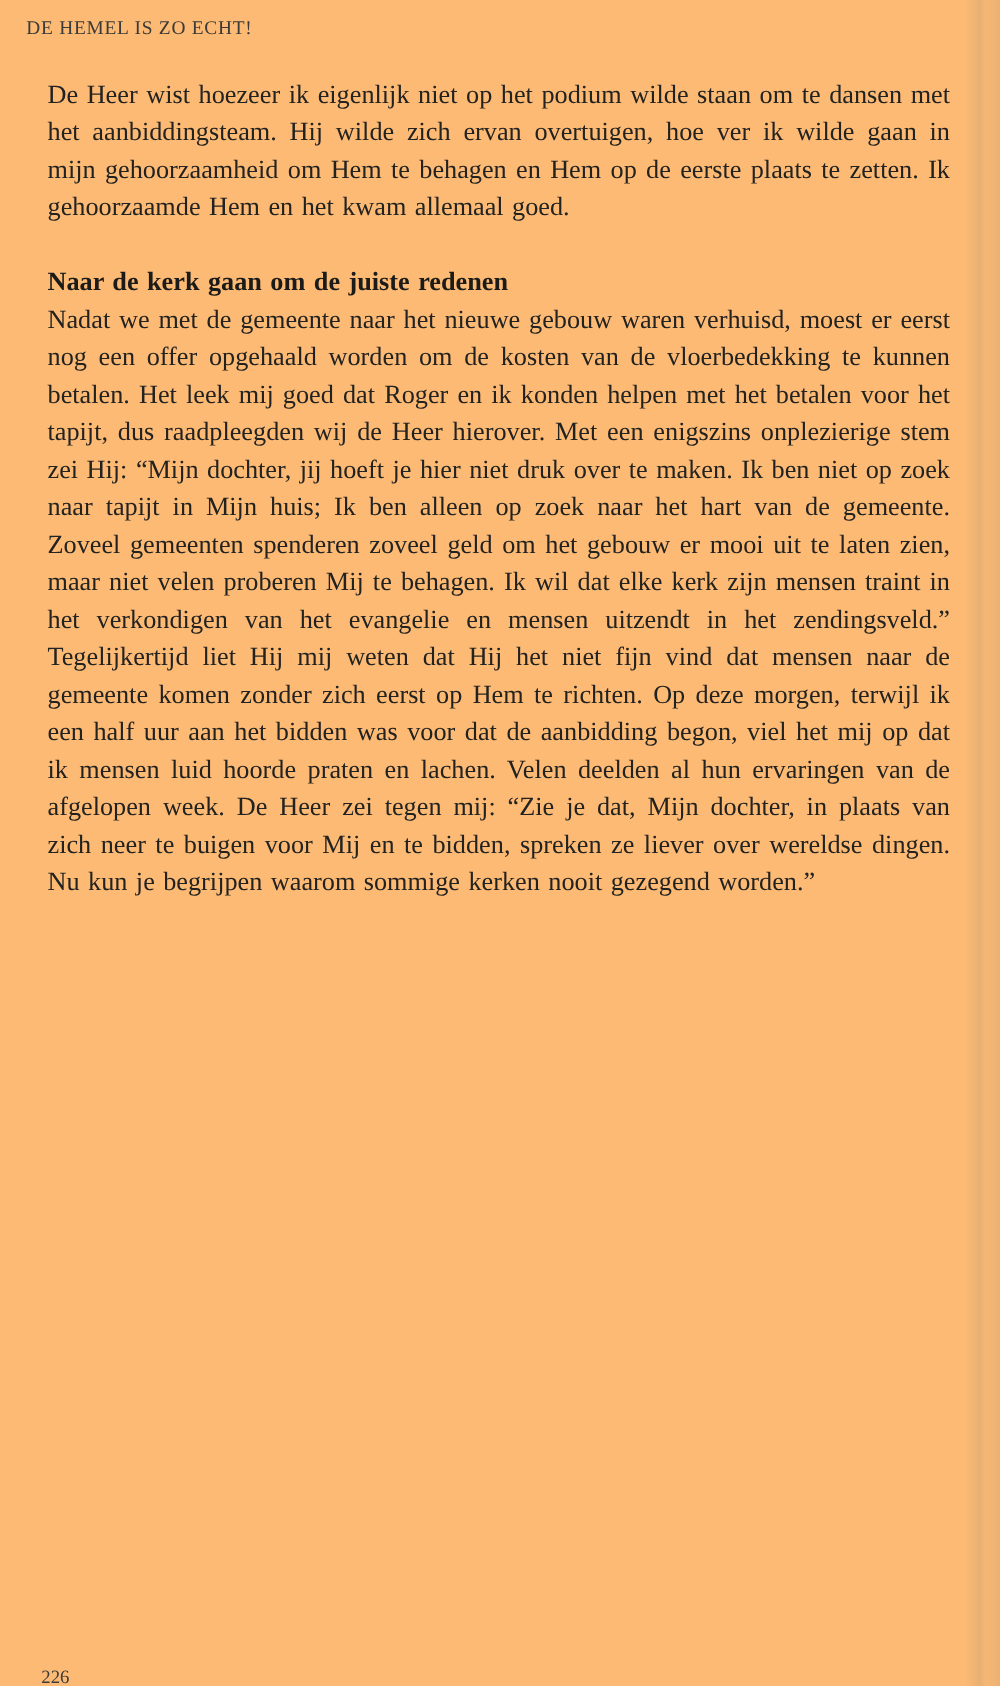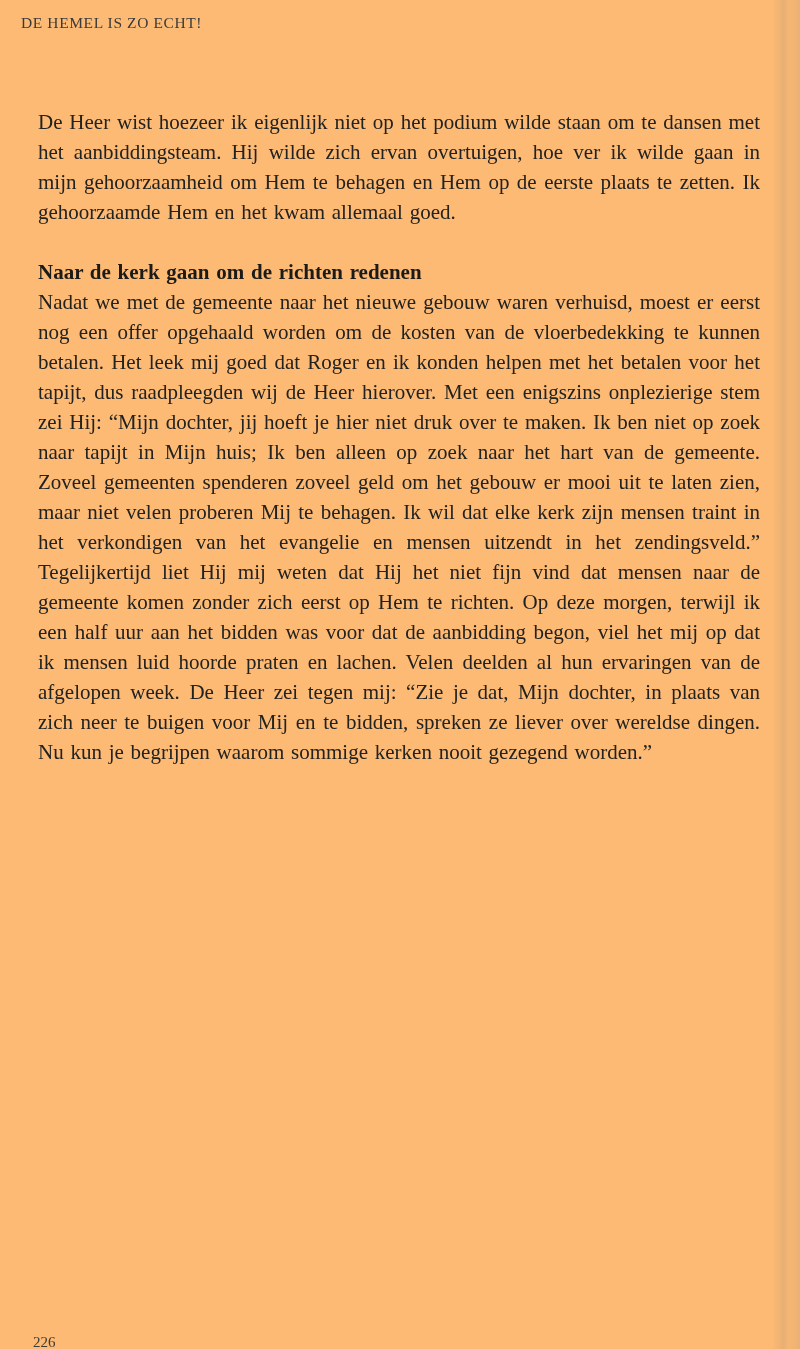--- a/index.html
+++ b/index.html
@@ -28,21 +28,20 @@
   .text-block {
     position: absolute;
     top: 60px;
     left: 38px;
     width: 722px;
     font-size: 21px;
     line-height: 30px;
     text-align: justify;
     word-spacing: 1.5px;
     color: #222220;
-    margin-top: 47px;
   }
   .para-1 {
     margin: 0 0 30px 0;
   }
   .section-heading {
     margin: 0;
     font-size: 21px;
     line-height: 30px;
     font-weight: bold;
     text-align: left;
@@ -82,21 +81,21 @@
 <body>
 
 <div class="book-page">
 
   <div class="running-header">DE HEMEL IS ZO ECHT!</div>
 
   <div class="text-block">
 
     <p class="para-1">De Heer wist hoezeer ik eigenlijk niet op het podium wilde staan om te dansen met het aanbiddingsteam. Hij wilde zich ervan overtuigen, hoe ver ik wilde gaan in mijn gehoorzaamheid om Hem te behagen en Hem op de eerste plaats te zetten. Ik gehoorzaamde Hem en het kwam allemaal goed.</p>
 
-    <h2 class="section-heading">Naar de kerk gaan om de richten redenen</h2>
+    <h2 class="section-heading">Naar de kerk gaan om de juiste redenen</h2>
 
     <p class="para-2"><span>Nadat we met de gemeente naar het nieuwe gebouw waren verhuisd, moest er eerst nog een offer opgehaald worden om de kosten van de vloerbedekking te kunnen betalen. Het leek mij goed dat Roger en ik konden helpen met het betalen voor het tapijt, dus raadpleegden wij de Heer hierover. Met een enigszins onplezierige stem zei Hij: </span><span class="seg-italic">“Mijn dochter, jij hoeft je hier niet druk over te maken. Ik ben niet op zoek naar tapijt in Mijn huis; Ik ben alleen op zoek naar het hart van de gemeente. Zoveel gemeenten spenderen zoveel geld om het gebouw er mooi uit te laten zien, maar niet velen proberen Mij te behagen. Ik wil dat elke kerk zijn mensen traint in het verkondigen van het evangelie en mensen uitzendt in het zendingsveld.” </span><span>Tegelijkertijd liet Hij mij weten dat Hij het niet fijn vind dat mensen naar de gemeente komen zonder zich eerst op Hem te richten. Op deze morgen, terwijl ik een half uur aan het bidden was voor dat de aanbidding begon, viel het mij op dat ik mensen luid hoorde praten en lachen. Velen deelden al hun ervaringen van de afgelopen week. De Heer zei tegen mij: </span><span class="seg-italic">“Zie je dat, Mijn dochter, in plaats van zich neer te buigen voor Mij en te bidden, spreken ze liever over wereldse dingen. Nu kun je begrijpen waarom sommige kerken nooit gezegend worden.”</span></p>
 
   </div>
 
   <div class="page-number">226</div>
 
   <div class="page-edge-shadow"></div>
 
 </div>

